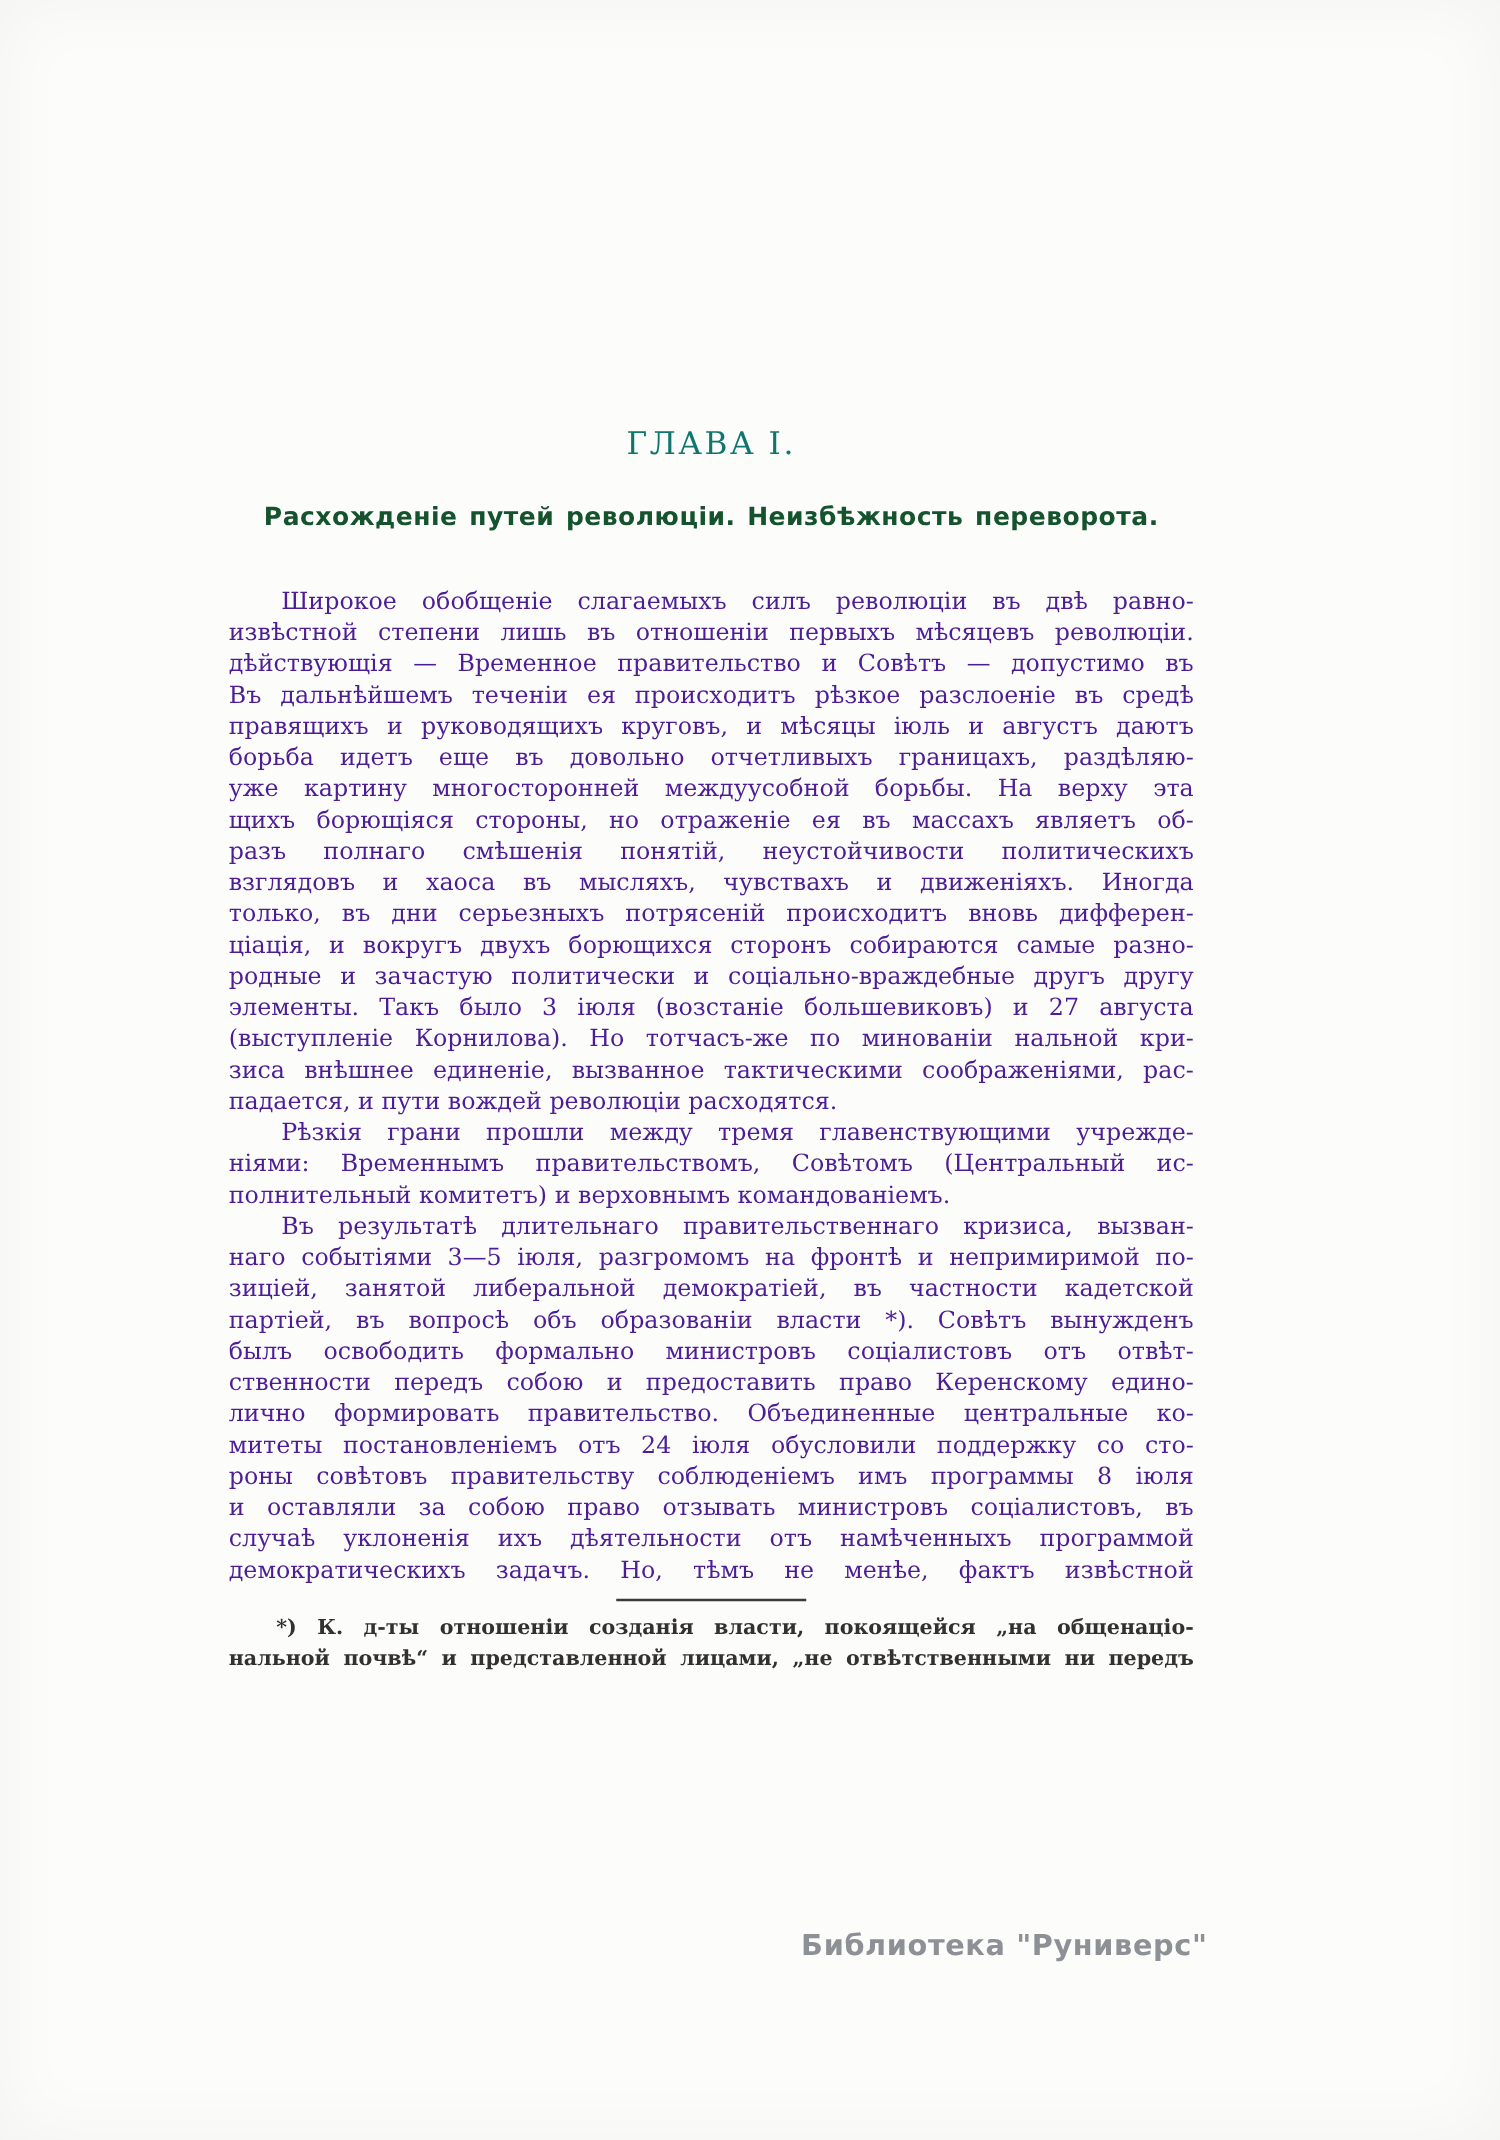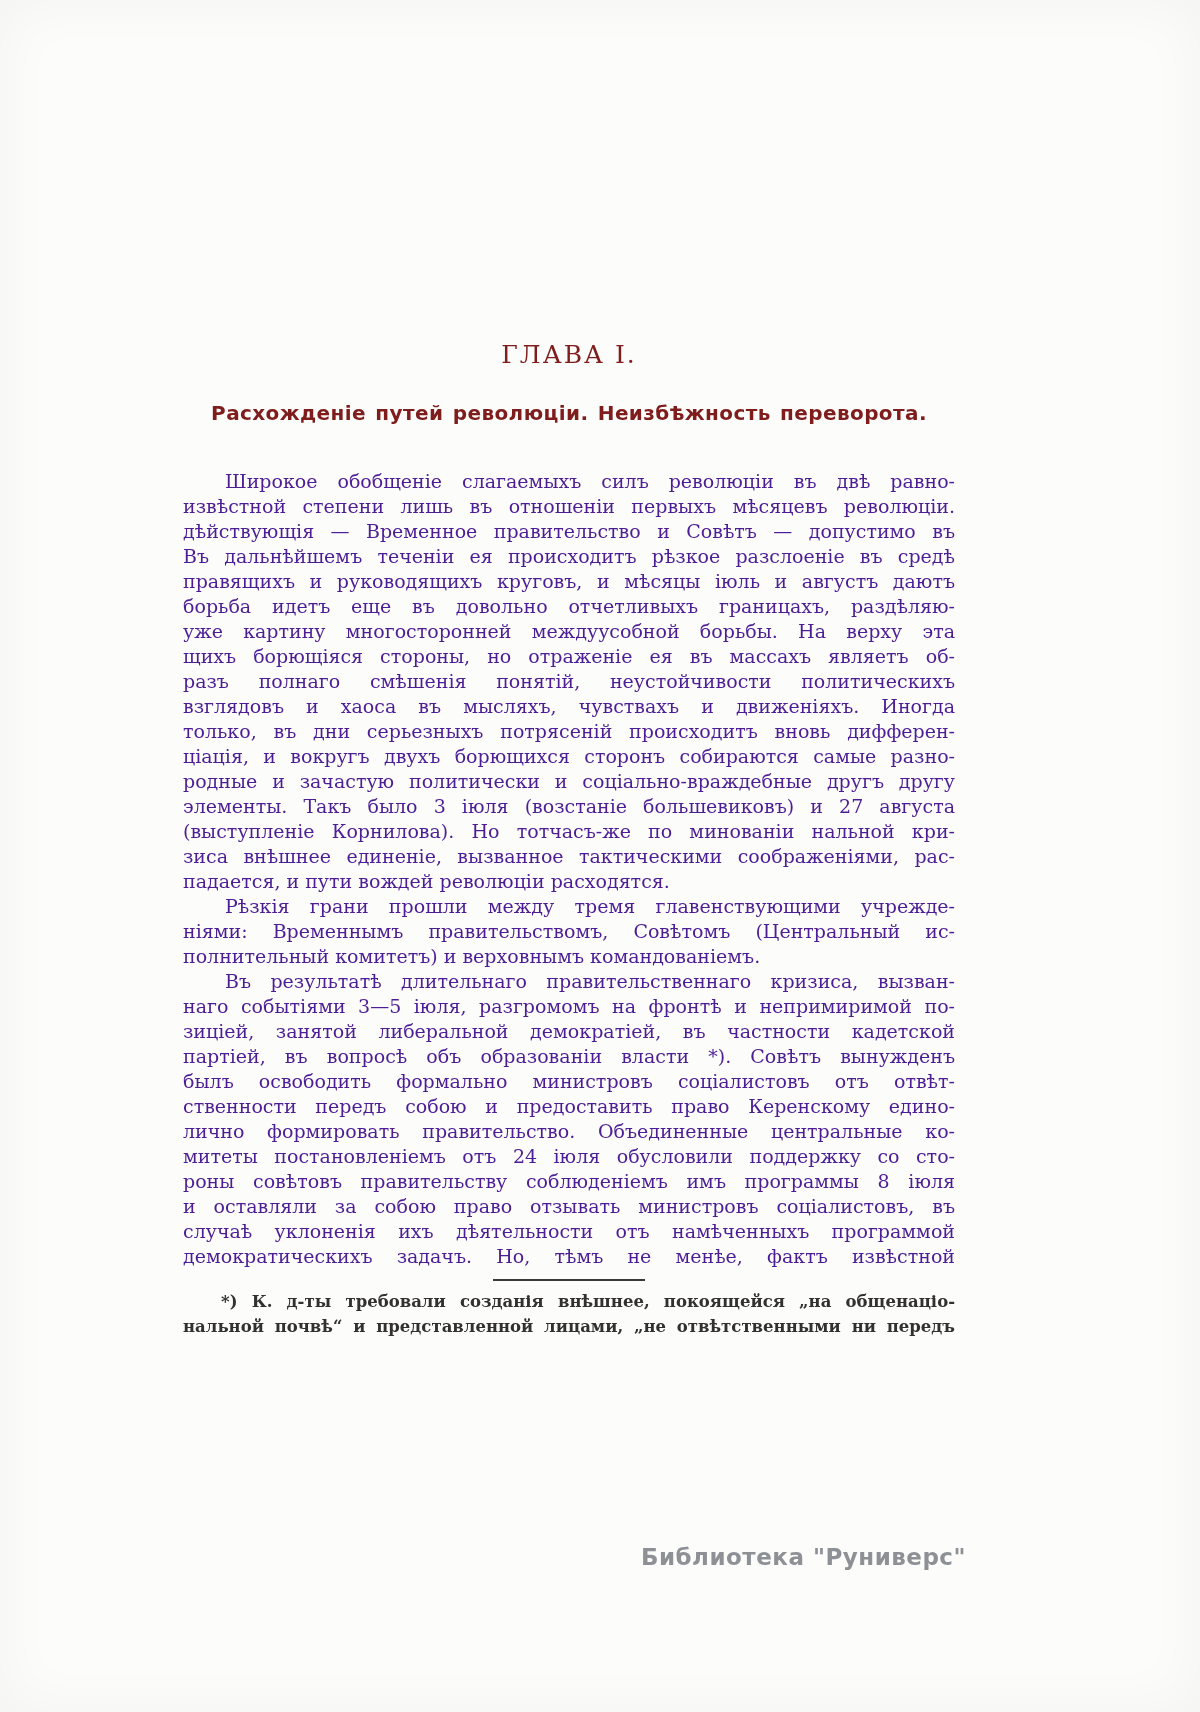--- a/index.html
+++ b/index.html
@@ -18,30 +18,30 @@
   .content {
     position: absolute;
     left: 183px;
     top: 340px;
     width: 772px;
   }
   .heading {
     text-align: center;
     font-size: 25px;
     letter-spacing: 2px;
-    color: #7f1d1d;
+    color: #0f766e;
   }
   .subtitle {
     margin-top: 32px;
     text-align: center;
     font-family: "DejaVu Sans", sans-serif;
     font-weight: bold;
     font-size: 20px;
     letter-spacing: 0.4px;
-    color: #7f1d1d;
+    color: #14532d;
     word-spacing: 2px;
   }
   .body-text {
     margin-top: 44px;
     font-size: 19px;
     line-height: 25px;
     color: #4c1d95;
   }
   .line {
     white-space: nowrap;
@@ -117,18 +117,18 @@
           <div class="line">лично формировать правительство.  Объединенные центральные ко-</div>
           <div class="line">митеты постановленіемъ отъ 24 іюля обусловили поддержку со сто-</div>
           <div class="line">роны совѣтовъ правительству соблюденіемъ имъ программы 8 іюля</div>
           <div class="line">и оставляли за собою право отзывать министровъ соціалистовъ, въ</div>
           <div class="line">случаѣ уклоненія ихъ дѣятельности отъ намѣченныхъ программой</div>
           <div class="line">демократическихъ задачъ.  Но, тѣмъ не менѣе, фактъ извѣстной</div>
         </div>
       </div>
     <hr class="footnote-rule">
     <div class="footnote" id="footnote">
-        <div class="line first">*) К. д-ты требовали созданія внѣшнее, покоящейся „на общенаціо-</div>
+        <div class="line first">*) К. д-ты отношеніи созданія власти, покоящейся „на общенаціо-</div>
         <div class="line">нальной почвѣ“ и представленной лицами, „не отвѣтственными ни передъ</div>
       </div>
   </div>
   <div class="watermark">Библиотека "Руниверс"</div>
 </div>
 
 </body></html>

